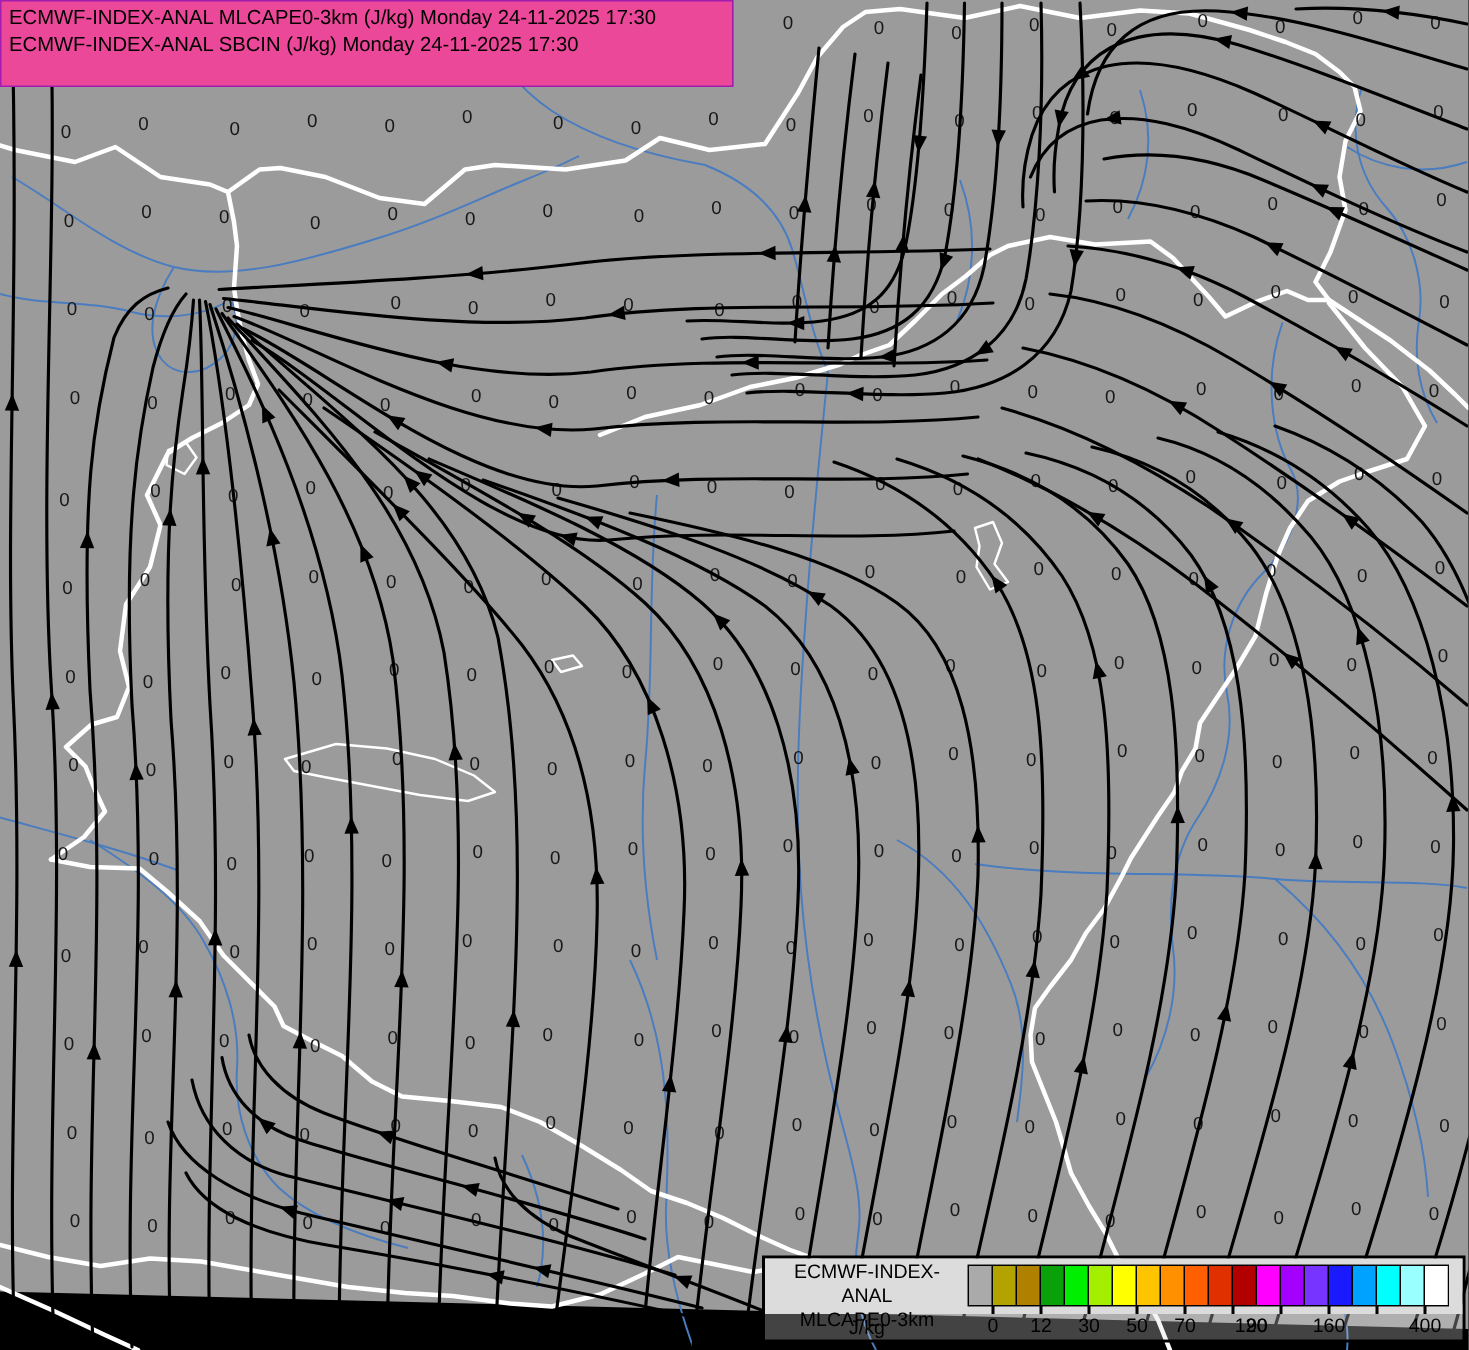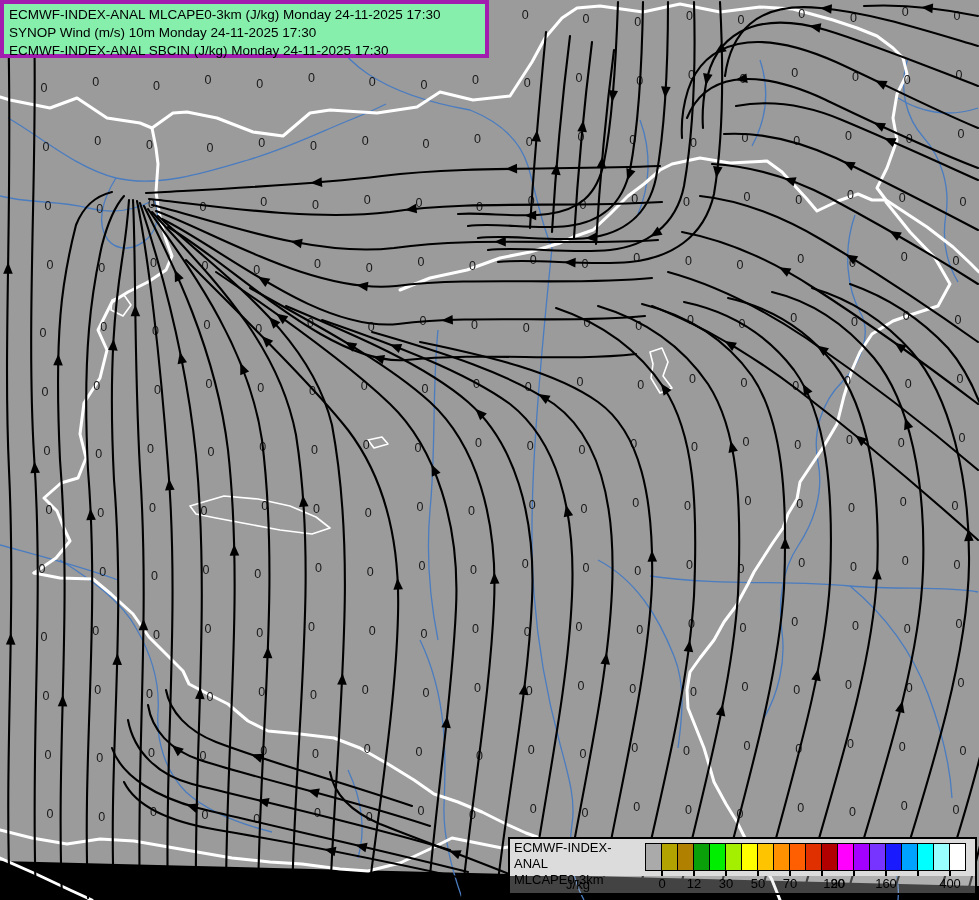--- a/index.html
+++ b/index.html
@@ -1,26 +1,26 @@
 <!DOCTYPE html>
 <html><head>
 <meta charset="utf-8">
 <style>
   html,body{margin:0;padding:0;background:#000;}
   #stage{position:relative;width:979px;height:900px;overflow:hidden;background:#9b9b9b;
          font-family:"Liberation Sans",sans-serif;}
   #map-svg{position:absolute;left:0;top:0;}
   #title-box{position:absolute;left:0;top:0;width:489px;height:58px;box-sizing:border-box;
-             background:#86efac;border:4px solid #a21caf;z-index:5;
+             background:#ec4899;border:1px solid #a21caf;z-index:5;
              padding:2px 0 0 5px;color:#000;font-size:13.5px;line-height:18.2px;white-space:nowrap;}
   #legend{position:absolute;left:508px;top:837px;width:469px;height:58px;box-sizing:border-box;
           border:2px solid #000;z-index:5;color:#000;}
   .lg-top{position:absolute;left:0;top:0;width:100%;height:37px;background:#dcdcdc;}
   .lg-bottom{position:absolute;left:0;top:37px;width:100%;height:17px;background:rgba(222,222,222,0.30);}
-  .lg-text{position:absolute;left:4px;top:1px;width:128px;font-size:13px;line-height:16px;}
+  .lg-text{position:absolute;left:4px;top:1px;width:128px;text-align:center;font-size:13px;line-height:16px;}
   .lg-units{position:absolute;left:4px;top:38px;width:128px;text-align:center;font-size:13px;}
   #cbar{position:absolute;left:135px;top:4px;height:26px;display:flex;border:1px solid #000;background:#fff;}
   .cbar-cell{width:15px;height:26px;border-right:1px solid #000;}
   .cbar-cell:last-child{border-right:none;}
   .cbar-tick{position:absolute;top:31px;width:2px;height:6px;background:#000;}
   .cbar-label{position:absolute;top:37px;transform:translateX(-50%);font-size:13px;}
 </style>
 </head>
 <body>
 
@@ -475,21 +475,20 @@
         <path d="M 0 0 L -11.5 4.8 L -11.5 -4.8 Z" fill="#000000" transform="translate(820.183837890625,8.015715599060059) rotate(-174.63245100551592)"></path>
         <path d="M 0 0 L -11.5 4.8 L -11.5 -4.8 Z" fill="#000000" transform="translate(873.530029296875,122.60234832763672) rotate(-154.85825077668426)"></path>
         <path d="M 0 0 L -11.5 4.8 L -11.5 -4.8 Z" fill="#000000" transform="translate(735.6273193359375,79.78185272216797) rotate(172.00041200590084)"></path>
         <path d="M 0 0 L -11.5 4.8 L -11.5 -4.8 Z" fill="#000000" transform="translate(921.3096923828125,7.34844446182251) rotate(-174.79843974563275)"></path>
         <path d="M 0 0 L -11.5 4.8 L -11.5 -4.8 Z" fill="#000000" transform="translate(992.25732421875,791.8133544921875) rotate(-78.55701794377639)"></path>
       </g>
     </svg>
 
   <div id="title-box">
     <div>ECMWF-INDEX-ANAL MLCAPE0-3km (J/kg) Monday 24-11-2025 17:30</div>
-    <div>SYNOP Wind (m/s) 10m Monday 24-11-2025 17:30</div>
     <div>ECMWF-INDEX-ANAL SBCIN (J/kg) Monday 24-11-2025 17:30</div>
   </div>
 
   <div id="legend">
     <div class="lg-top"></div>
     <div class="lg-bottom"></div>
     <div class="lg-text">
       <div>ECMWF-INDEX-ANAL</div>
       <div>MLCAPE0-3km</div>
     </div>

